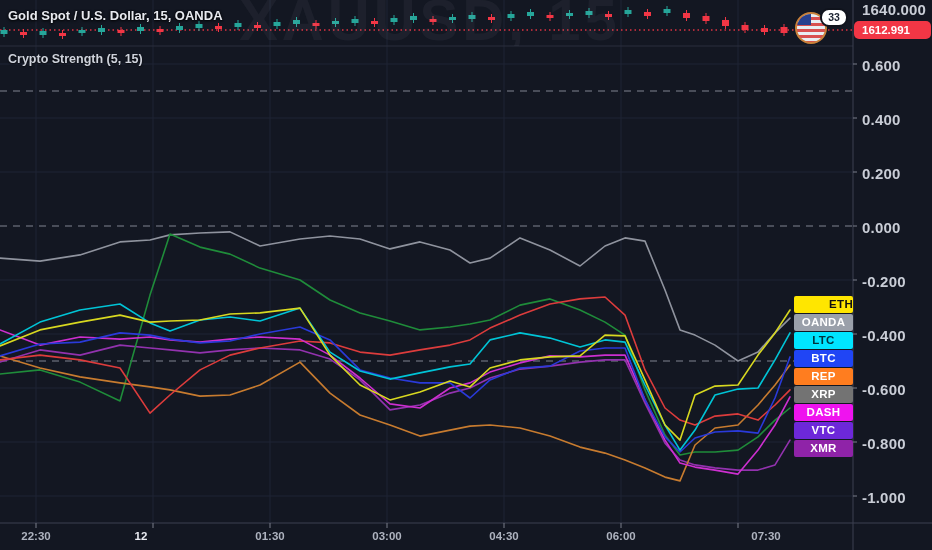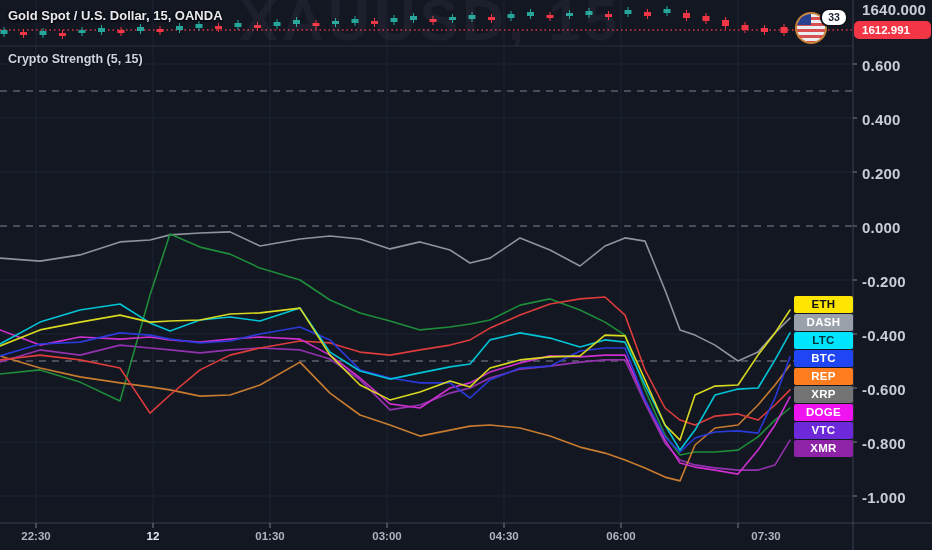--- a/index.html
+++ b/index.html
@@ -196,35 +196,35 @@
       <div class="ylab" style="top: 273px;">-0.200</div>
       <div class="ylab" style="top: 327px;">-0.400</div>
       <div class="ylab" style="top: 381px;">-0.600</div>
       <div class="ylab" style="top: 435px;">-0.800</div>
       <div class="ylab" style="top: 489px;">-1.000</div>
       <div class="ylab" style="top: 1px;">1640.000</div>
       <div class="ptag" style="top: 21px;">1612.991</div>
     </div>
   <div id="time-axis">
       <div class="xlab" style="left: 36px;">22:30</div>
-      <div class="xlab emph" style="left: 153px; text-align: right;">12</div>
+      <div class="xlab emph" style="left: 141px; text-align: right;">12</div>
       <div class="xlab" style="left: 270px;">01:30</div>
       <div class="xlab" style="left: 387px;">03:00</div>
       <div class="xlab" style="left: 504px;">04:30</div>
       <div class="xlab" style="left: 621px;">06:00</div>
       <div class="xlab" style="left: 738px; margin-left: 28px;">07:30</div>
     </div>
   <div id="legend-flags">
-      <div class="flag" style="top: 296px; background: rgb(255, 230, 0); color: rgb(17, 17, 17);">ETH</div>
-      <div class="flag" style="top: 314px; background: rgb(154, 160, 170); color: rgb(255, 255, 255);">DASH</div>
+      <div class="flag" style="top: 296px; background: rgb(255, 230, 0); color: rgb(17, 17, 17); text-align: right;">ETH</div>
+      <div class="flag" style="top: 314px; background: rgb(154, 160, 170); color: rgb(255, 255, 255);">OANDA</div>
       <div class="flag" style="top: 332px; background: rgb(0, 229, 255); color: rgb(0, 51, 61);">LTC</div>
       <div class="flag" style="top: 350px; background: rgb(32, 69, 245); color: rgb(255, 255, 255);">BTC</div>
       <div class="flag" style="top: 368px; background: rgb(255, 125, 31); color: rgb(255, 255, 255);">REP</div>
       <div class="flag" style="top: 386px; background: #737373; color: rgb(255, 255, 255);">XRP</div>
-      <div class="flag" style="top: 404px; background: rgb(239, 19, 239); color: rgb(255, 255, 255);">DOGE</div>
+      <div class="flag" style="top: 404px; background: rgb(239, 19, 239); color: rgb(255, 255, 255);">DASH</div>
       <div class="flag" style="top: 422px; background: #6d28d9; color: rgb(255, 255, 255);">VTC</div>
       <div class="flag" style="top: 440px; background: rgb(143, 35, 168); color: rgb(255, 255, 255);">XMR</div>
     </div>
 
   <div id="avatar">
     <div class="canton"></div>
   </div>
   <div id="badge">33</div>
 </div>
 

